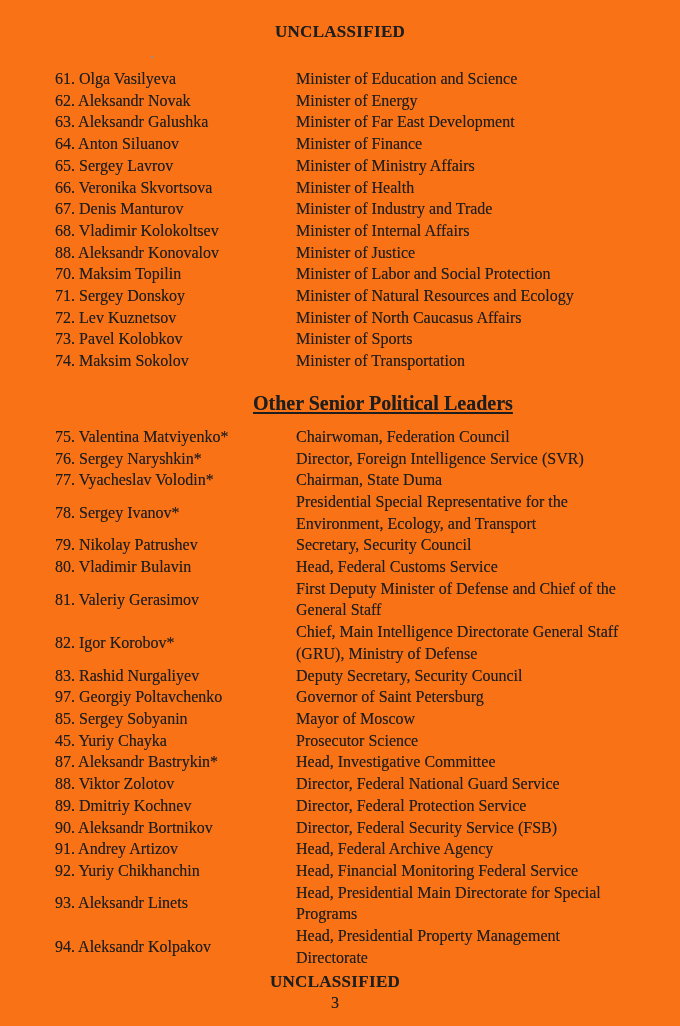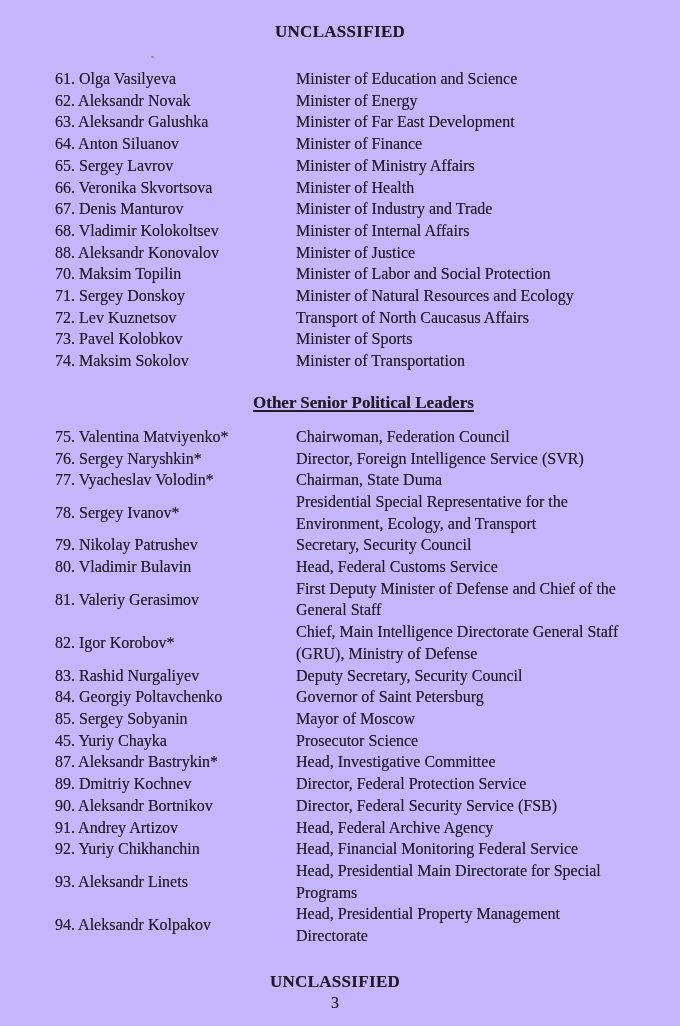--- a/index.html
+++ b/index.html
@@ -1,20 +1,20 @@
 <!DOCTYPE html>
 <html><head>
 <meta charset="utf-8">
 <style>
   html, body { margin: 0; padding: 0; background: #ffffff; }
   .page {
     position: relative;
     width: 680px;
     height: 1026px;
-    background: #c4b5fd;
+    background: #f97316;
     font-family: "Liberation Serif", serif;
     color: #1e1e1e;
     overflow: hidden;
     text-shadow: 0 0 0.5px rgba(25,25,25,0.55);
   }
   .banner-top {
     position: absolute;
     top: 22px;
     left: 0;
     width: 100%;
@@ -43,21 +43,21 @@
     display: grid;
     grid-template-columns: 241px 360px;
     align-items: center;
   }
   .cell {
     font-size: 16px;
     line-height: 21.7px;
   }
   .cell.title { white-space: pre-line; }
   .section-heading {
-    font-size: 17px;
+    font-size: 20px;
     font-weight: 700;
     line-height: 22px;
     margin: 20px 0 0 198px;
     width: fit-content;
     text-decoration: underline;
     text-decoration-thickness: 1.5px;
     text-underline-offset: 2px;
   }
   #leaders-list { margin-top: 12px; }
   .page-footer {
@@ -129,21 +129,21 @@
         <div class="row">
           <div class="cell name">70. Maksim Topilin</div>
           <div class="cell title">Minister of Labor and Social Protection</div>
         </div>
         <div class="row">
           <div class="cell name">71. Sergey Donskoy</div>
           <div class="cell title">Minister of Natural Resources and Ecology</div>
         </div>
         <div class="row">
           <div class="cell name">72. Lev Kuznetsov</div>
-          <div class="cell title">Transport of North Caucasus Affairs</div>
+          <div class="cell title">Minister of North Caucasus Affairs</div>
         </div>
         <div class="row">
           <div class="cell name">73. Pavel Kolobkov</div>
           <div class="cell title">Minister of Sports</div>
         </div>
         <div class="row">
           <div class="cell name">74. Maksim Sokolov</div>
           <div class="cell title">Minister of Transportation</div>
         </div>
       </section>
@@ -184,34 +184,38 @@
         <div class="row">
           <div class="cell name">82. Igor Korobov*</div>
           <div class="cell title">Chief, Main Intelligence Directorate General Staff
 (GRU), Ministry of Defense</div>
         </div>
         <div class="row">
           <div class="cell name">83. Rashid Nurgaliyev</div>
           <div class="cell title">Deputy Secretary, Security Council</div>
         </div>
         <div class="row">
-          <div class="cell name">84. Georgiy Poltavchenko</div>
+          <div class="cell name">97. Georgiy Poltavchenko</div>
           <div class="cell title">Governor of Saint Petersburg</div>
         </div>
         <div class="row">
           <div class="cell name">85. Sergey Sobyanin</div>
           <div class="cell title">Mayor of Moscow</div>
         </div>
         <div class="row">
           <div class="cell name">45. Yuriy Chayka</div>
           <div class="cell title">Prosecutor Science</div>
         </div>
         <div class="row">
           <div class="cell name">87. Aleksandr Bastrykin*</div>
           <div class="cell title">Head, Investigative Committee</div>
+        </div>
+        <div class="row">
+          <div class="cell name">88. Viktor Zolotov</div>
+          <div class="cell title">Director, Federal National Guard Service</div>
         </div>
         <div class="row">
           <div class="cell name">89. Dmitriy Kochnev</div>
           <div class="cell title">Director, Federal Protection Service</div>
         </div>
         <div class="row">
           <div class="cell name">90. Aleksandr Bortnikov</div>
           <div class="cell title">Director, Federal Security Service (FSB)</div>
         </div>
         <div class="row">

